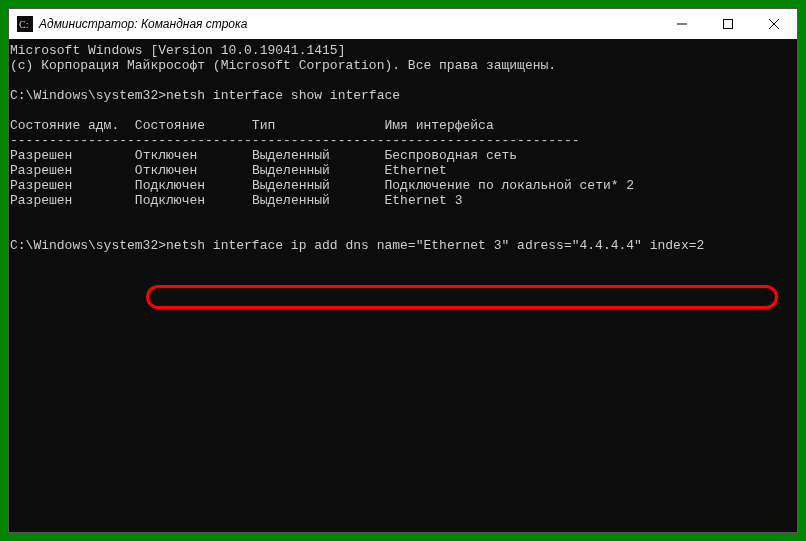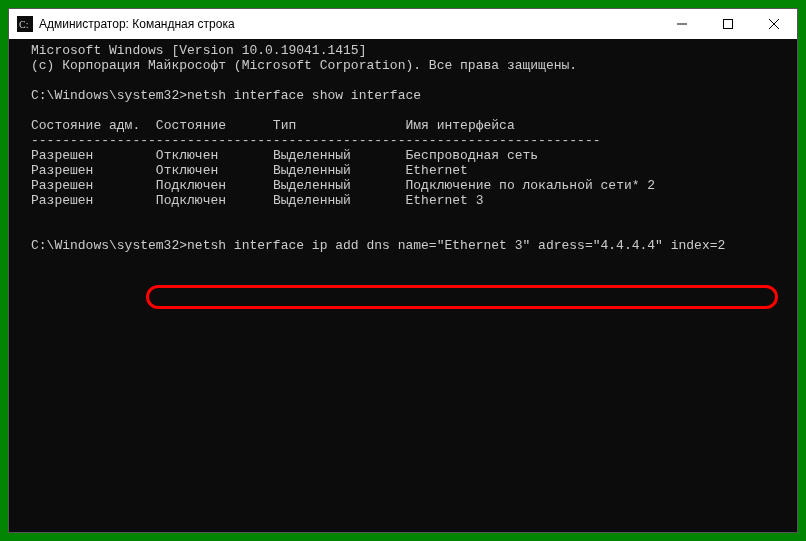--- a/index.html
+++ b/index.html
@@ -32,20 +32,21 @@
     margin: 0 6px 0 8px;
     display: flex;
     align-items: center;
     justify-content: center;
   }
   .titlebar .title {
     font-size: 12px;
     color: #000;
     flex: 1;
     white-space: nowrap;
+    font-style: italic;
   }
   .win-buttons {
     display: flex;
     height: 100%;
   }
   .win-btn {
     width: 46px;
     height: 100%;
     display: flex;
     align-items: center;
@@ -53,21 +54,21 @@
     color: #000;
   }
   .win-btn svg { width: 10px; height: 10px; }
   .terminal {
     flex: 1;
     background: #0c0c0c;
     color: #cccccc;
     font-family: Consolas, "Courier New", monospace;
     font-size: 13px;
     line-height: 15px;
-    padding: 4px 22px;
+    padding: 4px 1px;
     white-space: pre;
     overflow: hidden;
     position: relative;
   }
   .hl {
     position: absolute;
     border: 3px solid #ff0000;
     border-radius: 14px;
     pointer-events: none;
   }

